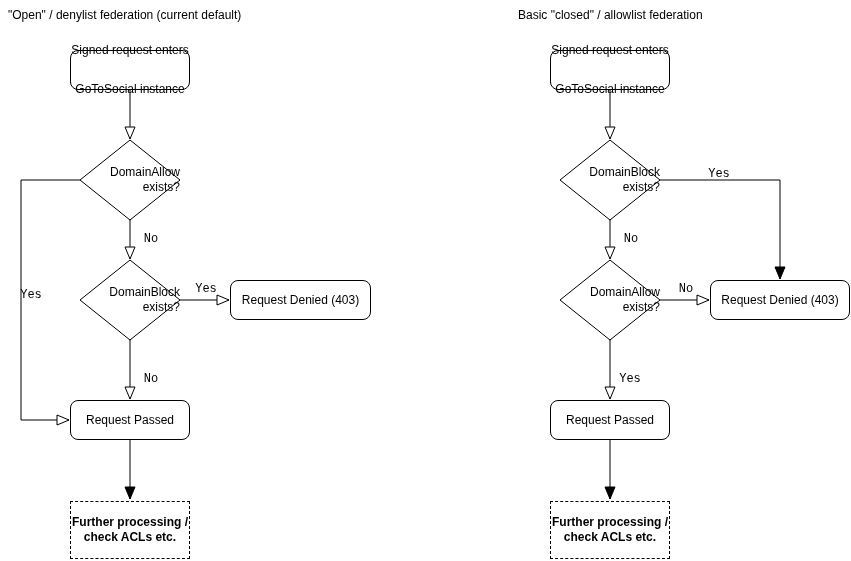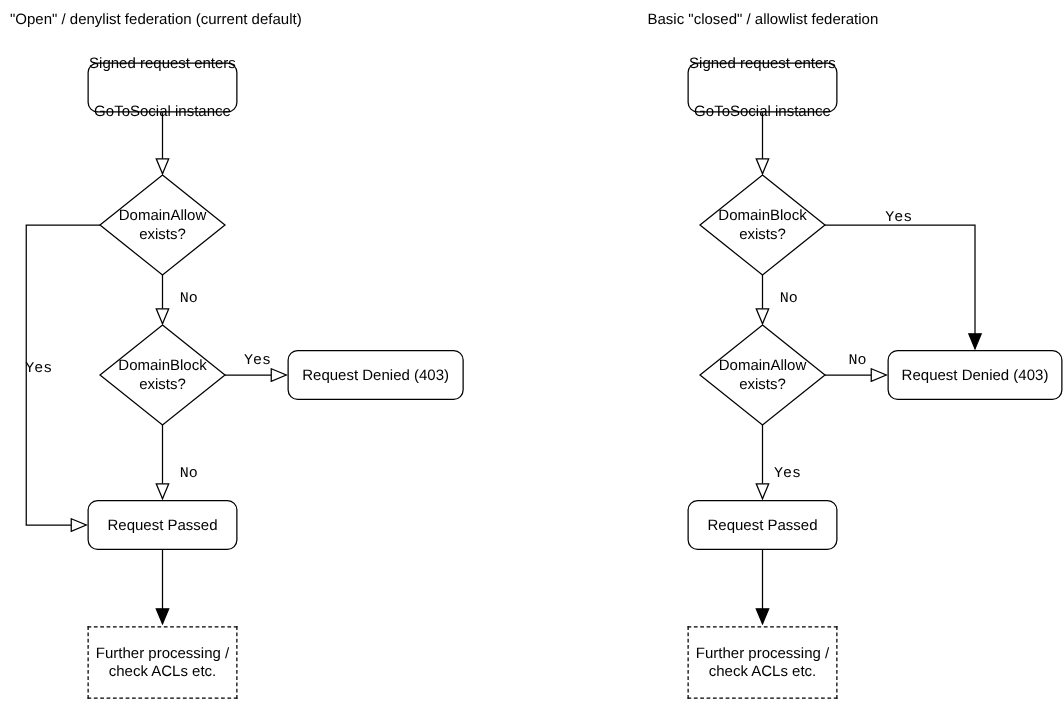--- a/index.html
+++ b/index.html
@@ -12,24 +12,24 @@
     position:absolute; white-space:nowrap; line-height:14px;
   }
   svg.wires { position:absolute; left:0; top:0; width:851px; height:561px; }
   .node {
     position:absolute; box-sizing:border-box;
     border:1px solid #000000; background:#ffffff;
     display:flex; flex-direction:column; align-items:center; justify-content:center;
     text-align:center; line-height:15px;
   }
   .rounded { border-radius:8px;gap:24px; }
-  .dashedbox { border-style:dashed; }
+  .dashedbox { border-style:dashed;font-weight:bold; }
   .dtext {
     position:absolute; display:flex; flex-direction:column;
-    align-items:center; justify-content:center; text-align:center; line-height:15px;
+    align-items:flex-end; justify-content:center; text-align:center; line-height:15px;
   }
   .elabel {
     position:absolute; transform:translate(-50%,-50%); line-height:13px; white-space:nowrap;font-family:Liberation Mono, monospace;
   }
 </style>
 </head>
 <body>
 
 <div class="stage">
 

